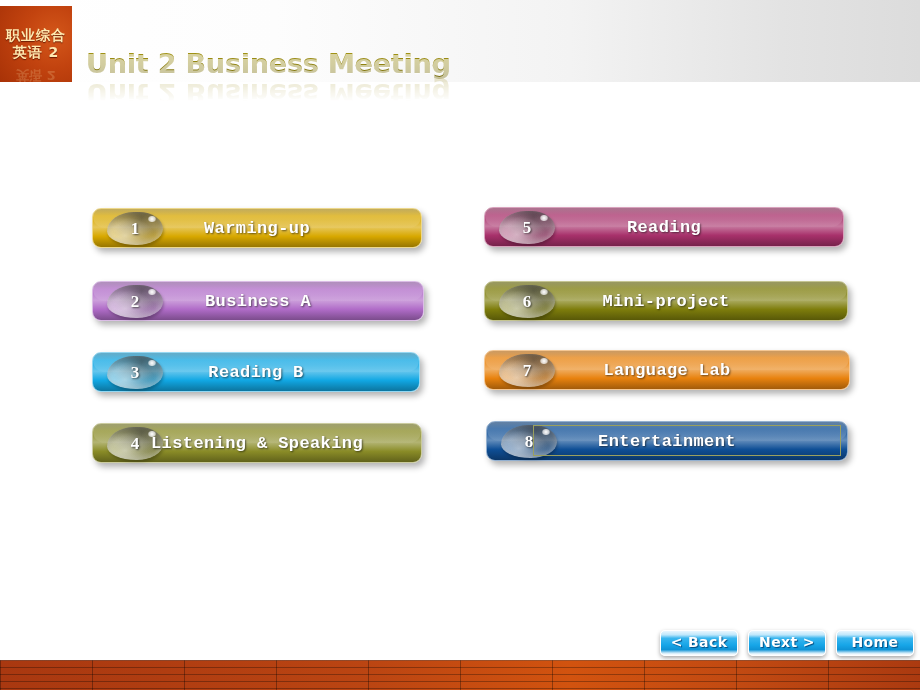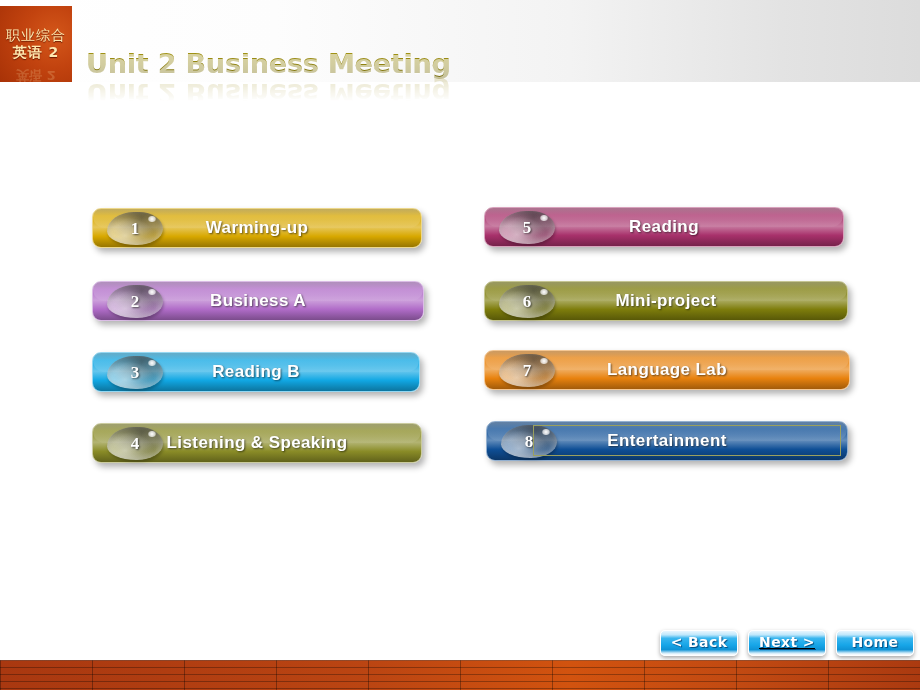--- a/index.html
+++ b/index.html
@@ -21,21 +21,21 @@
     background:radial-gradient(circle at 75% 40%,#d4571a 0%,#c2430f 45%,#a83207 100%);
     overflow:hidden;
   }
   .logo-lines{
     position:absolute;left:0;top:0;width:72px;height:76px;
     display:flex;flex-direction:column;align-items:center;justify-content:center;
     color:#ffe9b0;text-shadow:0 1px 1px rgba(90,20,0,.85);
     font-family:"DejaVu Sans",sans-serif;
     line-height:1.05;
   }
-  .logo-l1{font-size:14px;font-weight:400;letter-spacing:1px;}
+  .logo-l1{font-size:14px;font-weight:700;letter-spacing:1px;}
   .logo-l2{font-size:14px;font-weight:700;letter-spacing:1px;margin-top:2px;}
   .logo-refl{
     position:absolute;left:0;top:48px;width:72px;height:30px;
     display:flex;flex-direction:column;align-items:center;
     color:#ffe9b0;font-family:"DejaVu Sans",sans-serif;font-size:13px;font-weight:700;
     transform:scaleY(-1);opacity:.20;pointer-events:none;
   }
 
   .title-wrap{position:absolute;left:86px;top:20px;width:560px;height:62px;margin-top:28px;}
   .title-main{
@@ -68,21 +68,21 @@
   }
   .mbtn .gloss{
     position:absolute;left:0;top:0;right:0;height:50%;
     border-radius:9px 9px 14px 14px;
     background:linear-gradient(to bottom,rgba(255,255,255,.36),rgba(255,255,255,.04));
     pointer-events:none;
   }
   .mbtn .label{
     position:absolute;left:0;right:0;top:0;bottom:0;
     display:flex;align-items:center;justify-content:center;
-    font-family:Liberation Sans, sans-serif;
+    font-family:Liberation Mono, monospace;
     font-size:17px;font-weight:700;color:#ffffff;
     text-shadow:1px 1px 2px rgba(0,0,0,.55);
     box-sizing:border-box;
     letter-spacing:.4px;
     border-radius:13px;
   }
   
   .drop{
     position:absolute;left:14px;top:3px;width:56px;height:33px;
     border-radius:48% 42% 46% 52% / 58% 52% 48% 42%;
@@ -220,21 +220,21 @@
           <div class="spark"></div>
         </div>
         <div class="label">Entertainment</div>
         <div class="sel-outline"></div>
       </div>
     </div>
 
   <div class="navbtn" style="left:660px;top:630px;width:76px;text-align:center;">
     <span class="nlabel">&lt; Back</span>
   </div>
-  <div class="navbtn" style="left:748px;top:630px;width:76px;text-decoration:underline;">
+  <div class="navbtn" style="left:748px;top:630px;width:76px;">
     <span class="nlabel">Next &gt;</span>
   </div>
   <div class="navbtn" style="left:836px;top:630px;width:76px;">
     <span class="nlabel">Home</span>
   </div>
 
   <div class="wall"></div>
 </div>
 
 </body></html>

